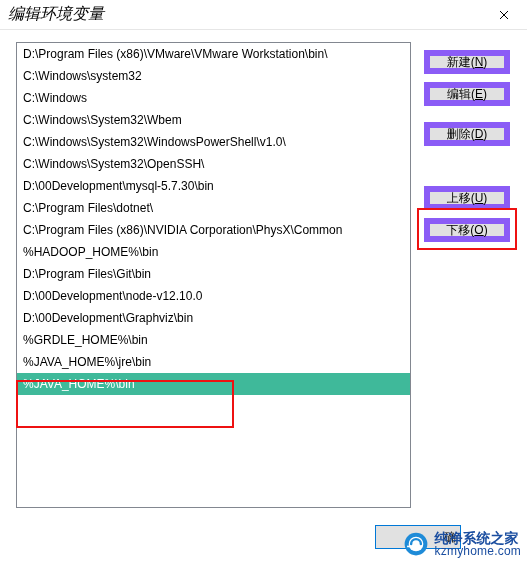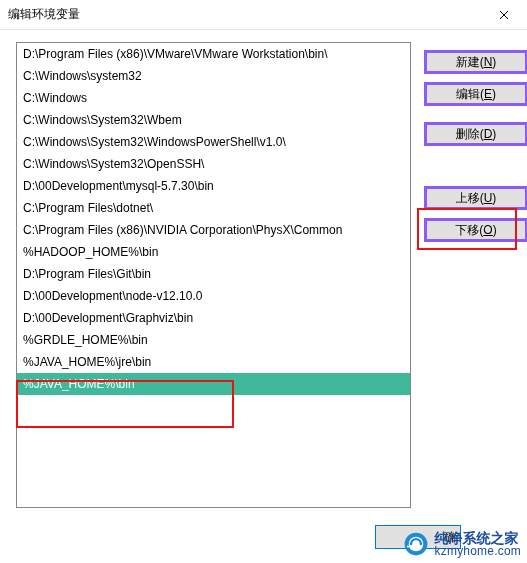--- a/index.html
+++ b/index.html
@@ -1,26 +1,26 @@
 <!DOCTYPE html>
 <html><head>
 <meta charset="utf-8">
 <style>
   * { box-sizing: border-box; margin: 0; padding: 0; font-family: "Microsoft YaHei", "Segoe UI", Tahoma, sans-serif; font-size: 12px; }
   body { background: #fff; width: 527px; height: 563px; position: relative; overflow: hidden; }
   .titlebar { height: 30px; display: flex; align-items: center; padding-left: 8px; border-bottom: 1px solid #e6e6e6; }
-  .titlebar .title { flex: 1; font-size: 12px; }
+  .titlebar .title { flex: 1; font-size: 16px; font-style: italic; }
   .titlebar .close { width: 46px; height: 30px; display: flex; align-items: center; justify-content: center; }
   .titlebar .close svg { width: 10px; height: 10px; }
   .content { position: absolute; top: 30px; left: 0; right: 0; bottom: 0; }
   .listwrap { position: absolute; left: 16px; top: 12px; width: 395px; height: 466px; border: 1px solid #828790; background: #fff; overflow: hidden; }
   .row { height: 22px; line-height: 22px; padding-left: 6px; white-space: nowrap; overflow: hidden; text-overflow: clip; color: #000; }
   .row.selected { background: #3fb99a; color: #fff; }
   .btncol { position: absolute; left: 424px; top: 20px; width: 86px; }
-  .btn { width: 104px; height: 24px; border: 3px solid #8b5cf6; background: #e1e1e1; display: flex; align-items: center; justify-content: center; cursor: default; margin-bottom: 0; }
+  .btn { width: 86px; height: 24px; border: 6px solid #8b5cf6; background: #e1e1e1; display: flex; align-items: center; justify-content: center; cursor: default; margin-bottom: 0; }
   .btn u { text-decoration: underline; }
   .gap-sm { height: 8px; }
   .gap-lg { height: 40px; }
   .hi-red { position: absolute; border: 2px solid #e11; pointer-events: none; }
   .hi-list { left: 16px; top: 350px; width: 218px; height: 48px; z-index: 5;}
   .hi-del  { left: 417px; top: 178px; width: 100px; height: 42px; z-index: 5;}
   .footer-btn { position: absolute; left: 375px; bottom: 14px; width: 86px; height: 24px; border: 1px solid #0078d7; background: #e1e1e1; display: flex; align-items: center; justify-content: flex-end; padding-right: 4px; overflow:hidden;}
   .watermark { position: absolute; right: 6px; bottom: 6px; display: flex; align-items: center; gap: 6px; z-index: 20; background: rgba(255,255,255,0.0); }
   .watermark .wm-icon { width: 26px; height: 26px; }
   .watermark .wm-text { display:flex; flex-direction: column; line-height: 1; }

